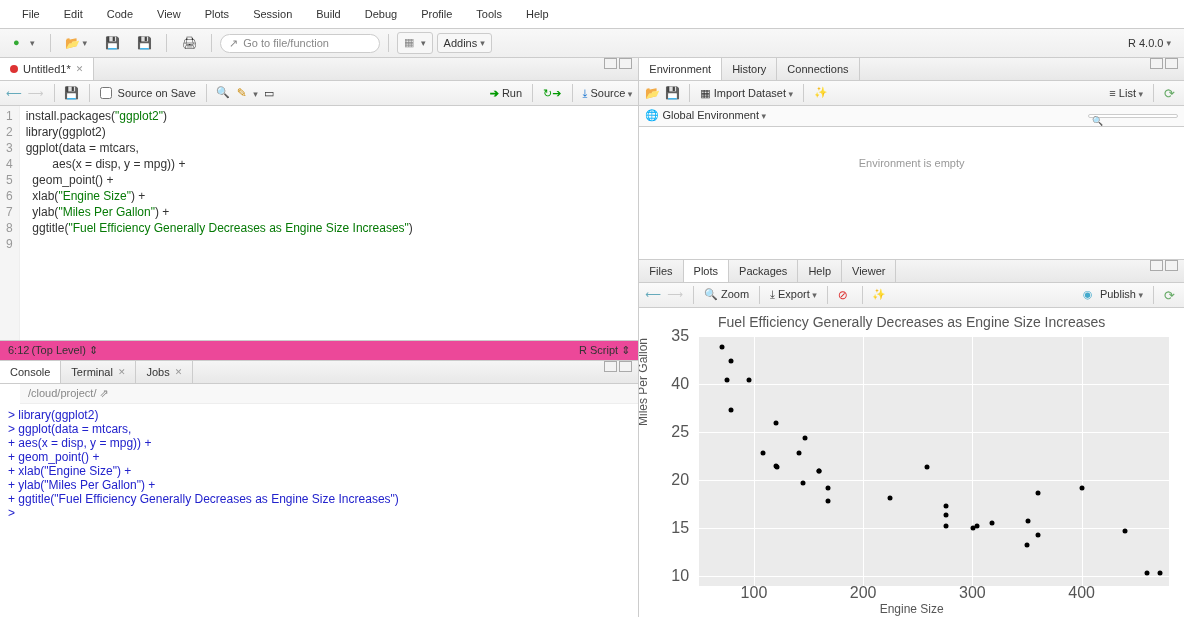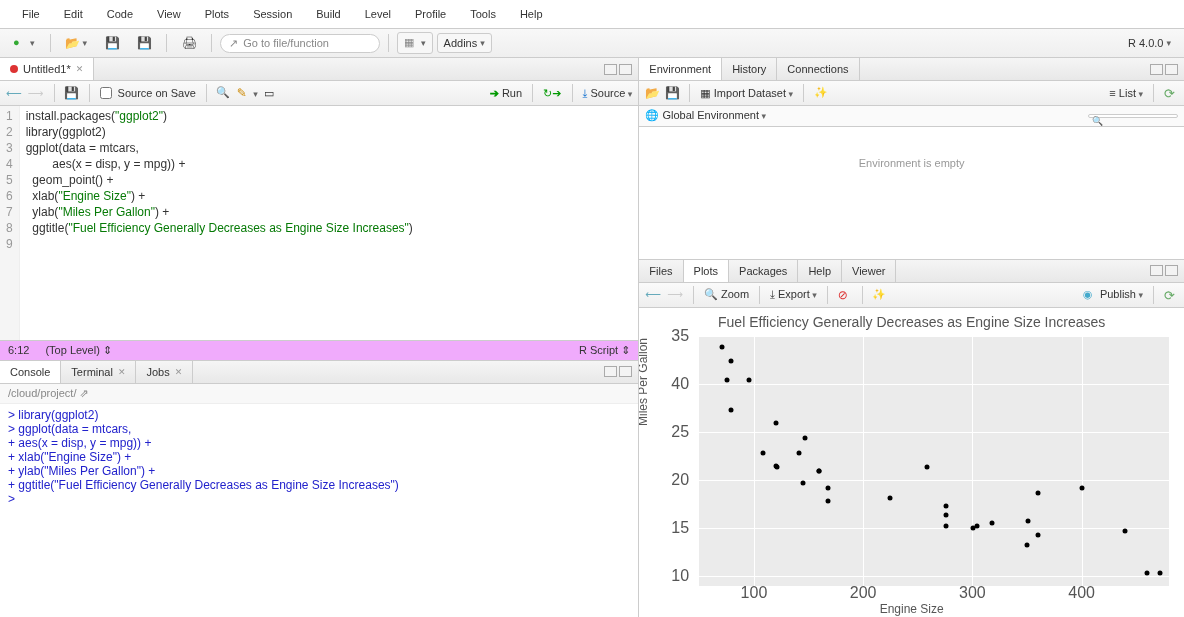--- a/index.html
+++ b/index.html
@@ -10,35 +10,35 @@
 .toolbar .btn { display: inline-flex; align-items: center; gap: 3px; padding: 3px 6px; border: 1px solid transparent; border-radius: 3px; cursor: pointer; }
 .btn.bordered { border-color: #ccc; background:#f7f7f7; }
 .sep { width: 1px; height: 18px; background: #ccc; margin: 0 4px; }
 .spacer { flex: 1; }
 .goto-box { display: flex; align-items: center; border: 1px solid #ccc; border-radius: 10px; padding: 2px 8px; color: #888; gap: 5px; background: #fff; min-width: 160px; }
 .main-layout { display: flex; height: calc(100vh - 56px); }
 .left-pane, .right-pane { display: flex; flex-direction: column; }
 .left-pane { width: 54%; border-right: 1px solid #ccc; }
 .right-pane { width: 46%; }
 .sub-pane { border-bottom: 1px solid #ccc; display:flex; flex-direction:column; overflow:hidden; }
-.tab-row { display: flex; background: linear-gradient(#f5f5f5,#e8e8e8); border-bottom: 1px solid #ccc; align-items: center; }
+.tab-row { display: flex; background: linear-gradient(#f5f5f5,#e8e8e8); border-bottom: 1px solid #ccc; align-items: flex-start; }
 .tab { padding: 5px 10px; border-right: 1px solid #ccc; background: #fff; cursor:pointer; display:flex; align-items:center; gap:5px; }
 .tab.inactive { background: transparent; }
 .tab .close { color:#999; font-size:9px; }
 .tab-row .spacer { flex:1; }
 .win-controls { display:flex; gap:2px; padding:0 6px; }
 .win-controls span { width:13px; height:11px; border:1px solid #aaa; background:#f3f3f3; cursor:pointer; }
 .editor-toolbar, .mini-toolbar { display:flex; align-items:center; padding:3px 6px; gap:6px; background:linear-gradient(#fafafa,#eee); border-bottom:1px solid #ccc; }
 .editor-area { display:flex; flex:1; font-family: "Lucida Console", Monaco, monospace; font-size:12px; overflow:auto; background:#fff; }
 .gutter { background:#f5f5f5; color:#999; text-align:right; padding:2px 6px; border-right:1px solid #eee; }
 .gutter div { height:16px; line-height:16px; }
 .code { padding:2px 6px; white-space:pre; }
 .code div { height:16px; line-height:16px; }
 .str { color:#067a06; }
-.status-bar { display:flex; align-items:center; padding:3px 8px; border-top:1px solid #ccc; background:#f0abfc; font-size:11px; gap:16px; }
+.status-bar { display:flex; align-items:center; padding:3px 8px; border-top:1px solid #ccc; background:#ec4899; font-size:11px; gap:2px; }
 .status-bar .spacer { flex:1; }
 .console-body { flex:1; font-family:"Lucida Console",Monaco,monospace; font-size:12px; padding:4px 8px; overflow:auto; background:#fff; }
 .console-body .cmd { color:#2222cc; }
 .console-body .prompt { color:#2222cc; }
 .env-empty { text-align:center; color:#999; padding:30px 0; }
 .icon { display:inline-block; width:14px; height:14px; }
 .i-new::before { content:"●"; color:#3a3; }
 .i-open::before { content:"📂"; font-size:12px; }
 .i-save::before { content:"💾"; font-size:12px; }
 .i-saveall::before { content:"💾"; font-size:12px; color:#06c; }
@@ -60,38 +60,38 @@
 .plot-title { text-align:center; font-size:14px; color:#555; padding:6px 0 2px; }
 .plot-region { position:absolute; left:60px; right:15px; top:28px; bottom:32px; background:#ebebeb; }
 .plot-yaxis-label { position:absolute; left:4px; top:50%; transform:rotate(-90deg) translateX(50%); transform-origin:left center; font-size:12px; color:#555; }
 .plot-xaxis-label { position:absolute; bottom:2px; left:50%; transform:translateX(-50%); font-size:12px; color:#555; }
 .grid-h, .grid-v { position:absolute; background:#fff; }
 .grid-h { left:0; right:0; height:1px; }
 .grid-v { top:0; bottom:0; width:1px; }
 .ytick { position:absolute; left:-28px; font-size:16px; color:#555; transform:translateY(-50%); }
 .xtick { position:absolute; bottom:-16px; font-size:16px; color:#555; transform:translateX(-50%); }
 .dot { position:absolute; width:5px; height:5px; background:#000; border-radius:50%; transform:translate(-50%,-50%); }
-.path-bar { padding:3px 8px; color:#888; border-bottom:1px solid #eee; background:#f8f8f8; }
+.path-bar { padding:3px 8px; color:#888; border-bottom:1px solid #eee; background:#f8f8f8;margin-left:20px; }
 .search-box { border:1px solid #ccc; border-radius:9px; padding:1px 8px 1px 18px; background:#fff; width:90px; position:relative; }
 .search-box::before { content:"🔍"; position:absolute; left:3px; top:1px; font-size:9px; color:#aaa; }
 .chk { width:12px; height:12px; }
 .red-dot { width:8px; height:8px; background:#d33; border-radius:50%; display:inline-block; }
 </style>
 </head>
 <body>
 
 <div class="menubar">
     <span class="menu-item">File</span>
     <span class="menu-item">Edit</span>
     <span class="menu-item">Code</span>
     <span class="menu-item">View</span>
     <span class="menu-item">Plots</span>
     <span class="menu-item">Session</span>
     <span class="menu-item">Build</span>
-    <span class="menu-item">Level</span>
+    <span class="menu-item">Debug</span>
     <span class="menu-item">Profile</span>
     <span class="menu-item">Tools</span>
     <span class="menu-item">Help</span>
   </div>
 
 <div class="toolbar">
   <span class="btn dropdown">
       <span class="icon i-new"></span>
     </span>
   <span class="sep"></span>
@@ -193,20 +193,21 @@
         <div class="win-controls">
           <span></span>
           <span></span>
         </div>
       </div>
       <div class="path-bar"><span>/cloud/project/</span> ⇗</div>
       <div class="console-body" id="console-body">
           <div class="cmd"><span class="prompt">&gt; </span>library(ggplot2)</div>
           <div class="cmd"><span class="prompt">&gt; </span>ggplot(data = mtcars,</div>
           <div class="cmd"><span class="prompt">+ </span>       aes(x = disp, y = mpg)) +</div>
+          <div class="cmd"><span class="prompt">+ </span>  geom_point() +</div>
           <div class="cmd"><span class="prompt">+ </span>  xlab("Engine Size") +</div>
           <div class="cmd"><span class="prompt">+ </span>  ylab("Miles Per Gallon") +</div>
           <div class="cmd"><span class="prompt">+ </span>  ggtitle("Fuel Efficiency Generally Decreases as Engine Size Increases")</div>
           <div class="cmd"><span class="prompt">&gt; </span></div>
         </div>
     </div>
   </div>
 
   <div class="right-pane">
 

